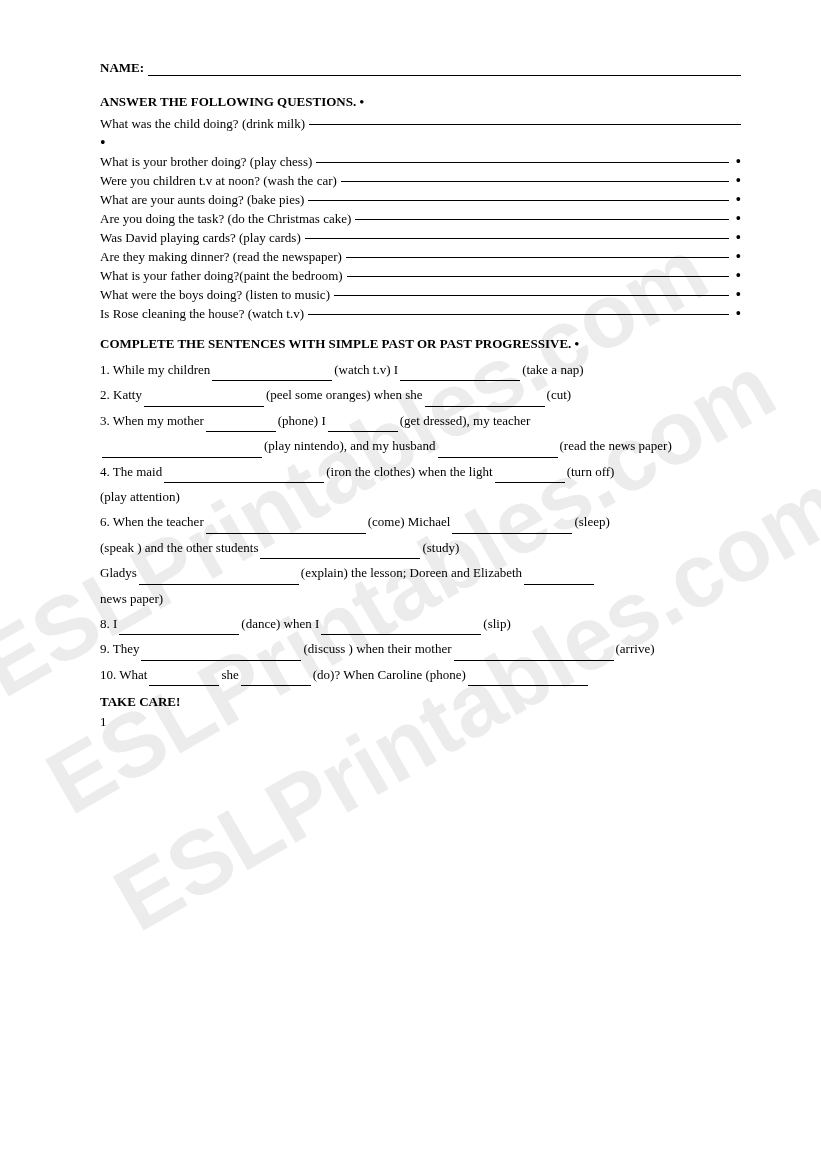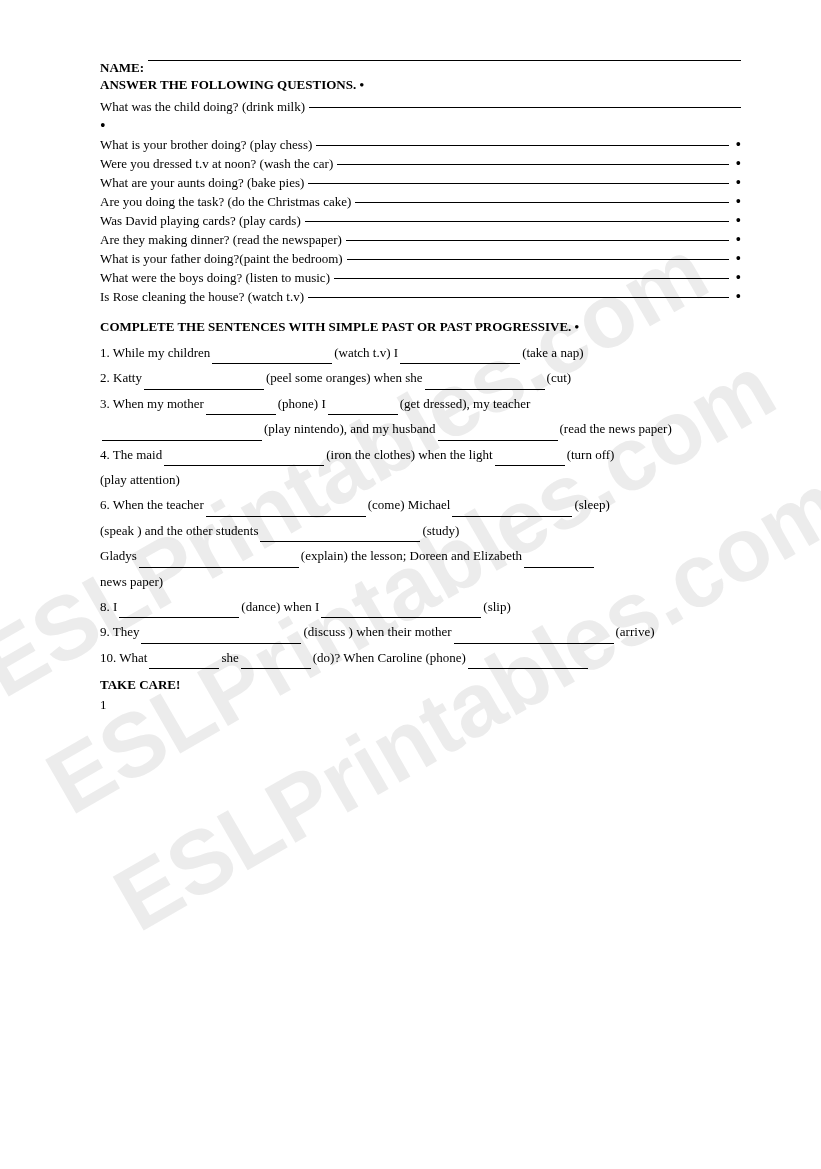--- a/index.html
+++ b/index.html
@@ -36,22 +36,22 @@
       text-align: center;
     }
 
     .content {
       position: relative;
       z-index: 1;
     }
 
     .name-line {
       display: flex;
-      align-items: flex-start;
-      margin-bottom: 1px;
+      align-items: flex-end;
+      margin-bottom: 18px;
     }
 
     .name-label {
       font-weight: bold;
       margin-right: 4px;
       font-size: 13px;
     }
 
     .name-underline {
       flex: 1;
@@ -156,21 +156,21 @@
       <span class="dot-bullet">•</span>
     </div>
 
     <div class="question-line">
       <span class="q-text">What is your brother doing? (play chess)</span>
       <div class="q-line"></div>
       <span class="bullet dot-bullet">•</span>
     </div>
 
     <div class="question-line">
-      <span class="q-text">Were you dressed t.v at noon? (wash the car)</span>
+      <span class="q-text">Were you children t.v at noon? (wash the car)</span>
       <div class="q-line"></div>
       <span class="bullet dot-bullet">•</span>
     </div>
 
     <div class="question-line">
       <span class="q-text">What are your aunts doing? (bake pies)</span>
       <div class="q-line"></div>
       <span class="bullet dot-bullet">•</span>
     </div>
 

